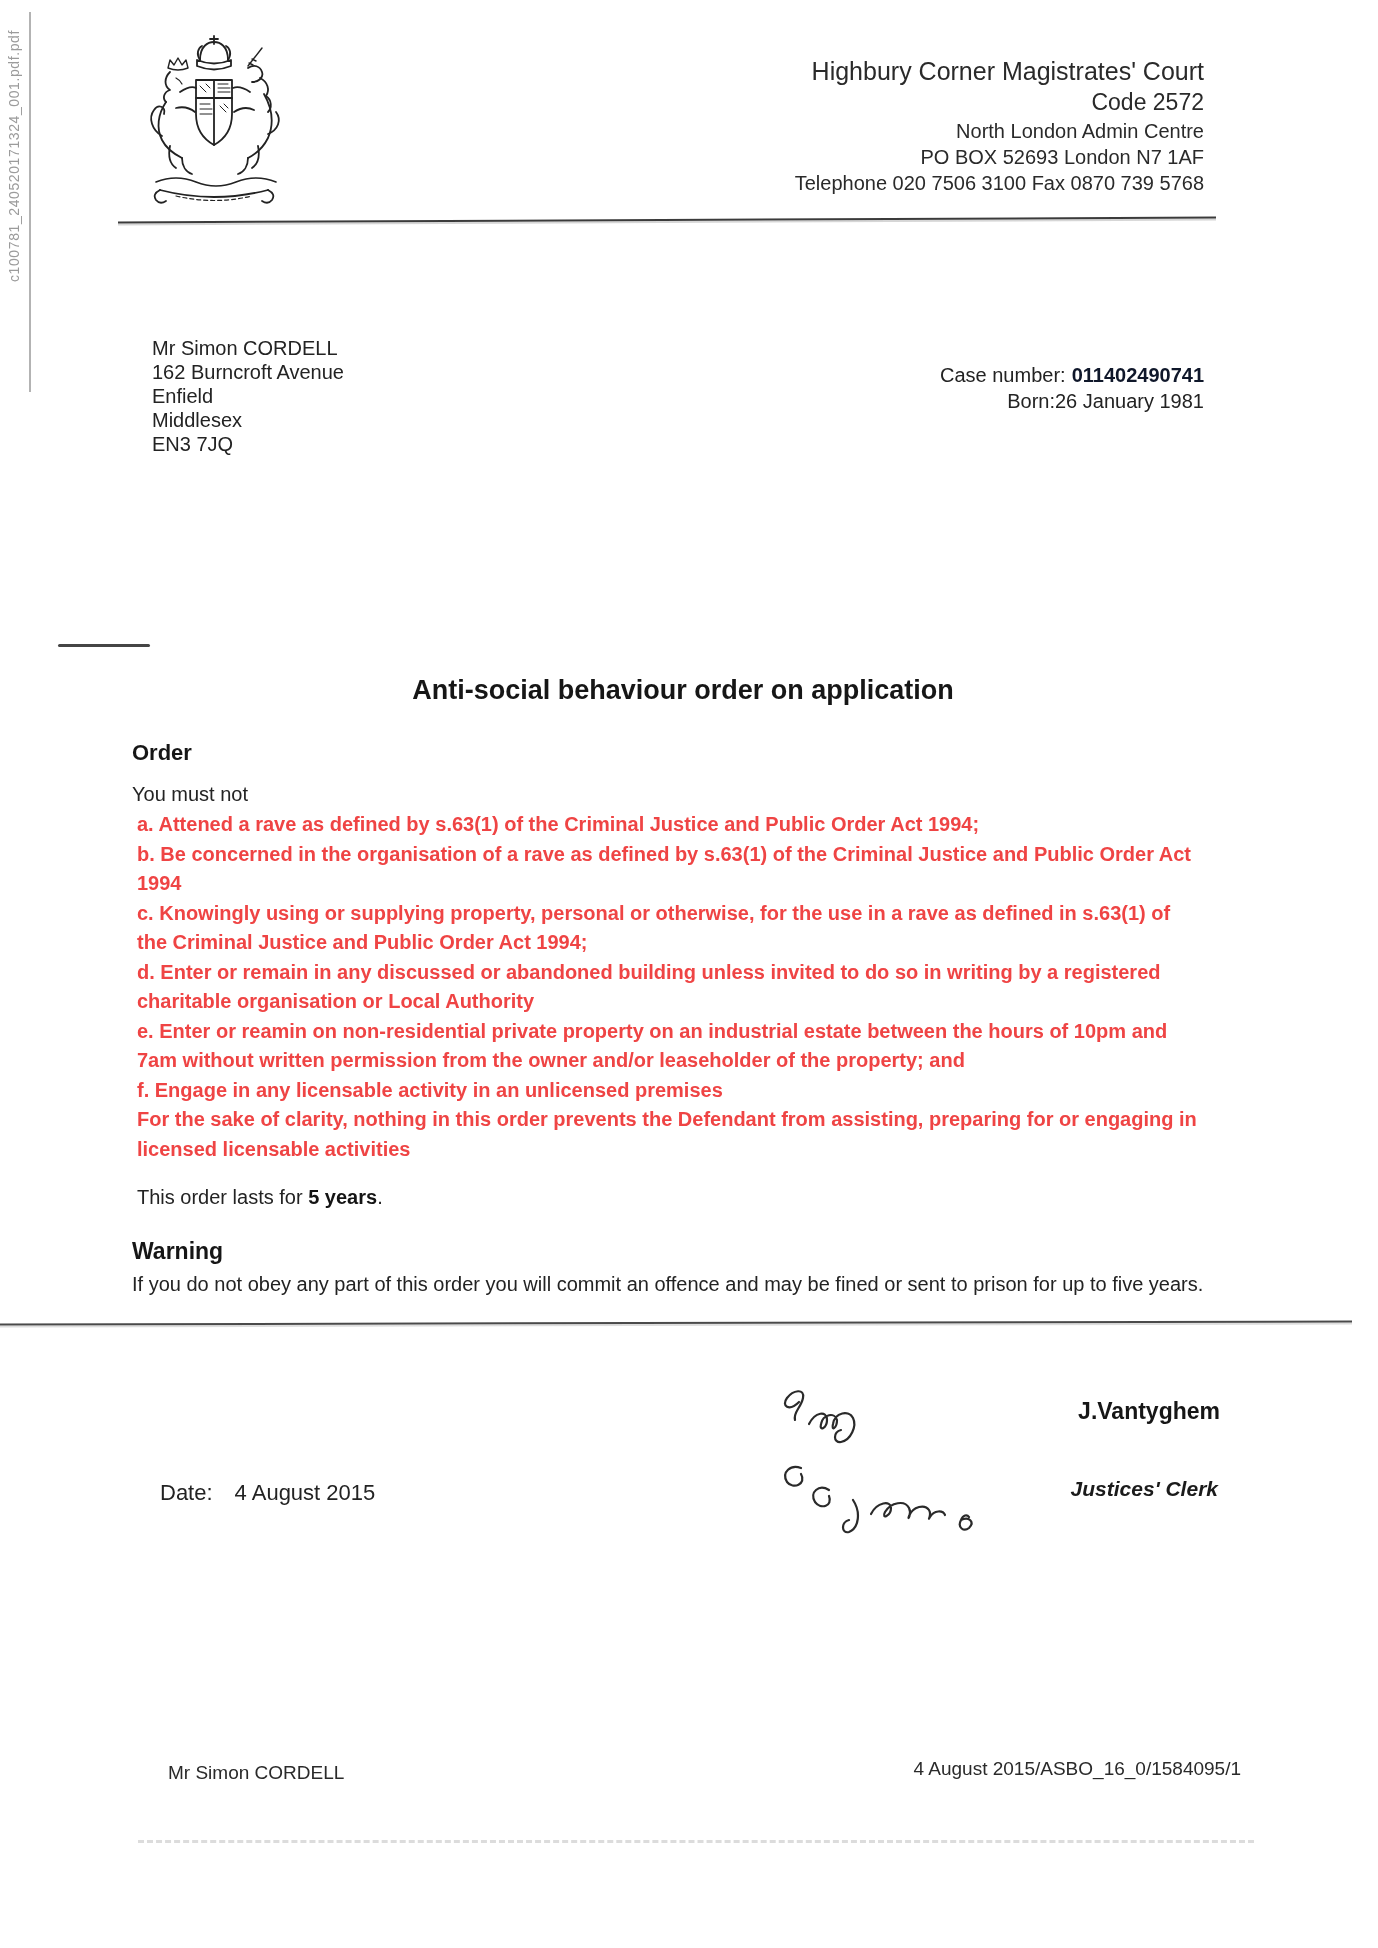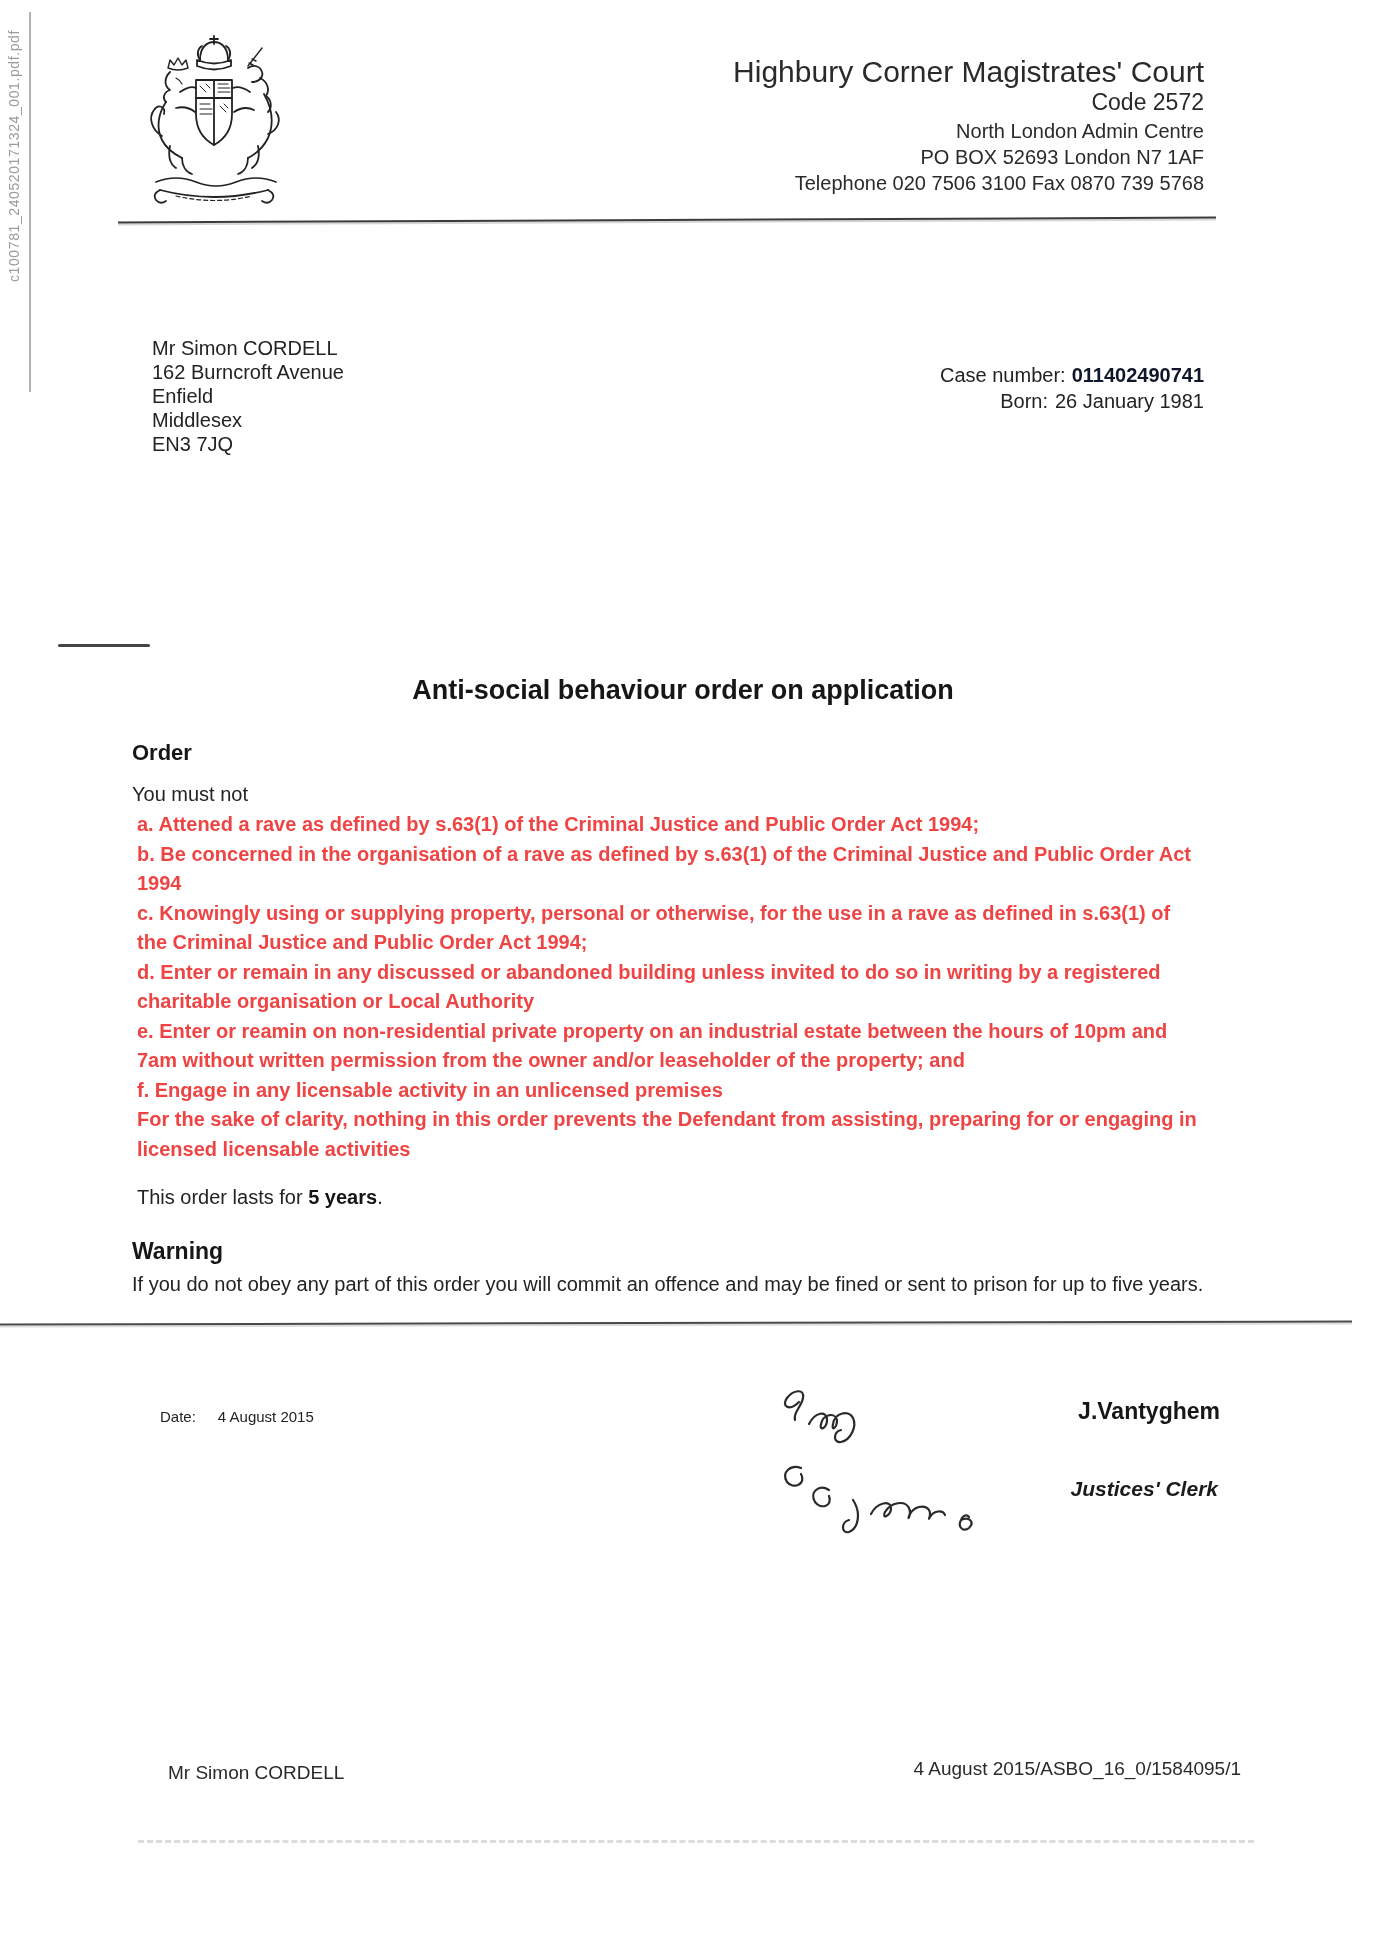--- a/index.html
+++ b/index.html
@@ -17,32 +17,32 @@
   .scan-line{left:29px;top:12px;width:2px;height:380px;background:#b3b3b3;}
   .scan-filename{
     left:6px;top:282px;
     transform:rotate(-90deg);transform-origin:0 0;
     font-size:14px;color:#9b9b9b;letter-spacing:.6px;white-space:nowrap;
   }
 
   
   .crest{left:140px;top:34px;}
   .header-block{right:174px;top:56px;text-align:right;color:#2a2a2a;}
-  .header-court{font-size:30px;line-height:31px;}
+  .header-court{font-size:25px;line-height:31px;}
   .header-code{font-size:23px;line-height:31px;}
   .header-small{font-size:20px;line-height:26px;}
 
   .divider{left:118px;top:219px;width:1098px;height:2px;background:#3b3b3b;
     transform:rotate(-0.25deg);box-shadow:0 2px 0 rgba(90,90,90,.25);}
 
   
   .recipient{left:152px;top:336px;font-size:20px;line-height:24px;color:#232323;}
   .case-block{right:174px;top:362px;text-align:right;font-size:20px;line-height:26px;color:#232323;}
   .case-number{font-weight:700;color:#0f172a;margin-left:6px;}
-  .case-born{margin-left:7px;}
+  .case-born{margin-left:0;}
 
   .small-dash{left:58px;top:644px;width:92px;height:3px;background:#454545;border-radius:2px;}
 
   .doc-title{left:0;top:675px;width:1378px;text-align:center;
     font-size:27px;font-weight:700;color:#161616;transform:translateX(-6px);}
 
   .order-heading{left:132px;top:740px;font-size:22px;font-weight:700;color:#161616;}
   .order-intro{left:132px;top:771px;font-size:20px;color:#232323;margin-top:12px;}
 
   .order-list{left:137px;top:810px;width:1060px;font-size:20px;font-weight:700;
@@ -55,21 +55,21 @@
   .warning-heading{left:132px;top:1238px;font-size:23px;font-weight:700;color:#161616;text-align:center;}
   .warning-text{left:132px;top:1270px;width:1085px;font-size:20px;line-height:29px;color:#232323;}
 
   .mid-line{left:0;top:1322px;width:1352px;height:2px;background:#4a4a4a;
     transform:rotate(-0.12deg);box-shadow:0 2px 0 rgba(120,120,120,.25);}
 
   .signature{left:765px;top:1372px;}
   .clerk-name{right:158px;top:1398px;font-size:23px;font-weight:700;color:#161616;}
   .clerk-role{right:160px;top:1477px;font-size:21px;font-weight:700;font-style:italic;color:#1b1b1b;}
 
-  .date-row{left:160px;top:1408px;font-size:15px;color:#232323;}
+  .date-row{left:160px;top:1480px;font-size:22px;color:#232323;}
   .date-value{margin-left:22px;}
 
   .footer-left{left:168px;top:1762px;font-size:19px;color:#2a2a2a;}
   .footer-right{right:137px;top:1758px;font-size:19px;color:#2a2a2a;}
 
   .bottom-artifacts{left:138px;top:1840px;width:1116px;height:0;
     border-top:3px dashed #dcdcdc;}
 </style>
 </head>
 <body>

